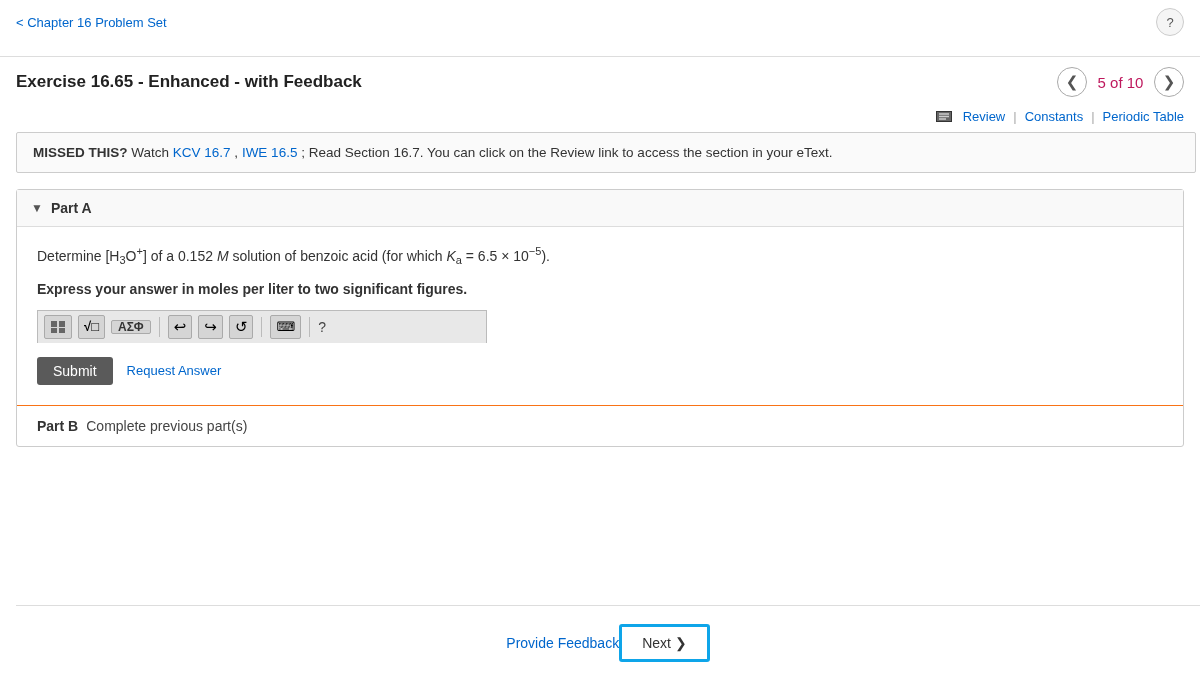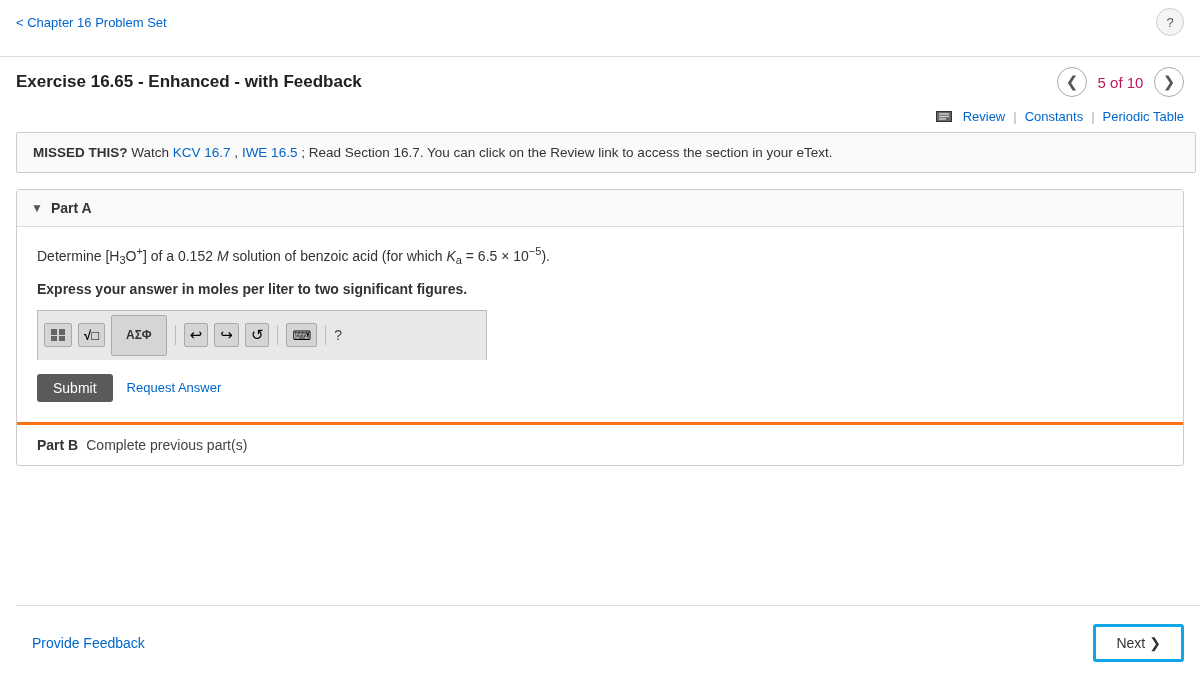--- a/index.html
+++ b/index.html
@@ -181,24 +181,24 @@
       min-width: 22px;
       height: 24px;
       display: flex;
       align-items: center;
       justify-content: center;
     }
     .toolbar-btn-text {
       background: #d5d5d5;
       border: 1px solid #aaa;
       border-radius: 2px;
-      padding: 2px 14px;
+      padding: 2px 6px;
       font-size: 12px;
       cursor: pointer;
-      height: 41px;
+      height: 14px;
       display: flex;
       align-items: center;
       font-weight: bold;
       color: #333;
     }
     .toolbar-separator {
       width: 1px;
       height: 20px;
       background: #bbb;
       margin: 0 2px;
@@ -262,41 +262,41 @@
       font-size: 13px;
       text-decoration: none;
       cursor: pointer;
     }
 
     
     .part-b-row {
       display: flex;
       align-items: center;
       padding: 12px 20px;
-      border-top: 3px solid #f97316;
+      border-top: 1px solid #f97316;
       gap: 8px;
     }
     .part-b-label {
       font-weight: bold;
       font-size: 14px;
     }
     .part-b-text {
       font-size: 14px;
       color: #444;
     }
 
     
     .bottom-bar {
       position: absolute;
       bottom: 0;
       left: 16px;
       right: 0;
       display: flex;
       align-items: center;
-      justify-content: space-between;
+      justify-content: center;
       padding: 18px 16px;
       border-top: 1px solid #ddd;
       background: #fff;
     }
     .provide-feedback-link {
       color: #0066cc;
       font-size: 14px;
       text-decoration: none;
       cursor: pointer;
     }

